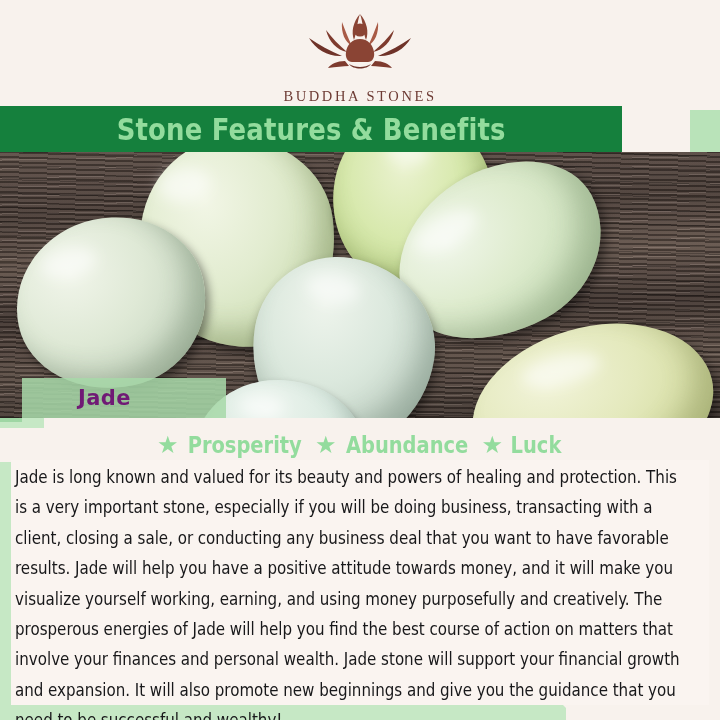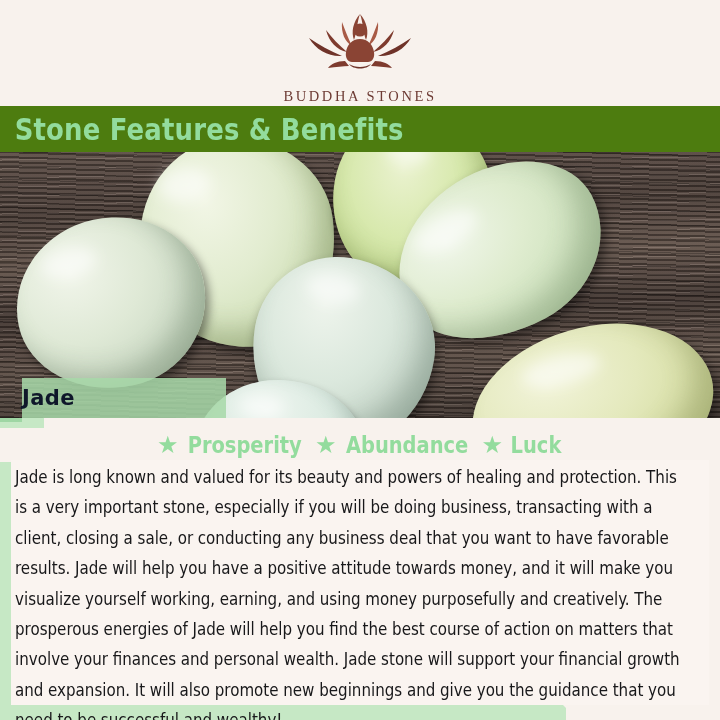--- a/index.html
+++ b/index.html
@@ -35,23 +35,23 @@
   }
   .logo-mark{width:150px;height:72px;display:block;}
   .logo-word{
     margin-top:10px;
     font-family:"Liberation Serif", serif;
     font-size:14.5px;letter-spacing:2.6px;color:#6d3b34;font-weight:400;
   }
 
   
   .headline-band{
-    position:absolute;left:0;top:106px;width:720px;height:46px;
-    background:#4d7c0f;
-    display:flex;align-items:center;justify-content:flex-start;
+    position:absolute;left:0;top:106px;width:622px;height:46px;
+    background:#15803d;
+    display:flex;align-items:center;justify-content:center;
     z-index:5;
   }
   .headline{
     font-family:"DejaVu Sans Condensed","Liberation Sans Narrow","Liberation Sans",sans-serif;
     font-weight:bold;font-size:31px;letter-spacing:.2px;
     color:#93dc9d;white-space:nowrap;
     transform:scaleX(.93);
   }
 
   
@@ -76,21 +76,21 @@
   }
 
   
   .jade-bar{
     position:absolute;left:22px;top:378px;width:204px;height:40px;
     background:rgba(168,217,169,.86);
     display:flex;align-items:center;
     z-index:6;
   }
   .jade-bar span{
-    color:#0f172a;font-weight:bold;font-size:21px;letter-spacing:.4px;
+    margin-left:56px;color:#701a75;font-weight:bold;font-size:21px;letter-spacing:.4px;
     font-family:"DejaVu Sans","Liberation Sans",sans-serif;
   }
 
   
   .keywords{
     position:absolute;left:0;top:428px;width:720px;height:34px;
     display:flex;align-items:center;justify-content:center;gap:9px;
     background:#f8f2ed;z-index:4;
   }
   .kw{display:flex;align-items:center;gap:6px;}

